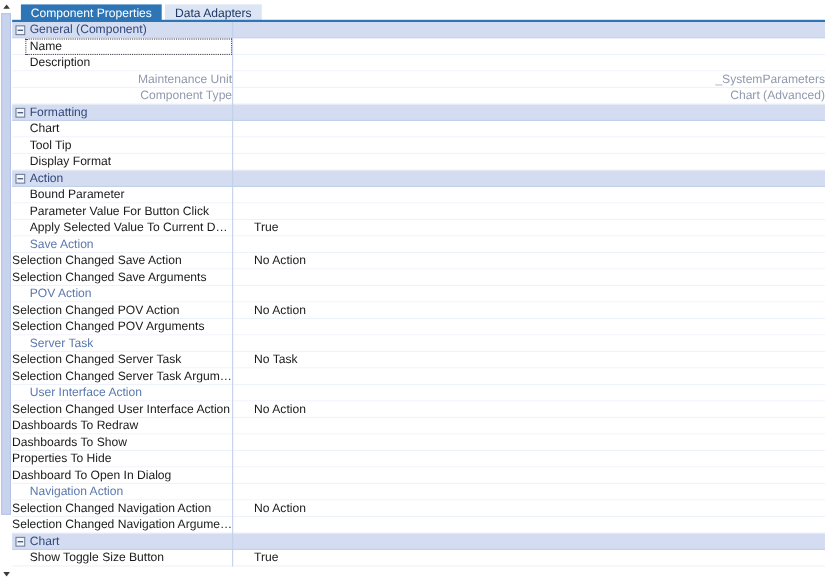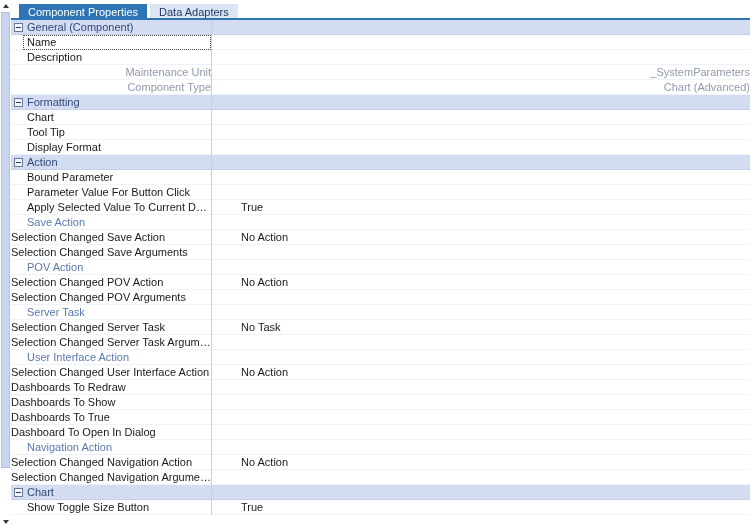--- a/index.html
+++ b/index.html
@@ -205,21 +205,20 @@
   .indent1 { padding-left: 16px; }
   .indent2 { }
 
   .value {
     flex: 1 1 auto;
     padding-left: 20px;
     font-size: 11px;
     color: #1a1a1a;
     overflow: hidden;
     text-overflow: ellipsis;
-    margin-left: 10px;
   }
 
   
   .row.focused .label-wrap {
     position: absolute;
     left: 12px;
     top: 0;
     width: 188px;
     height: 15px;
     border: 1px dotted #4a4a4a;
@@ -354,21 +353,21 @@
         </div>
         <div class="row prop">
           <span class="label indent2">Dashboards To Redraw</span>
           <span class="value"></span>
         </div>
         <div class="row prop">
           <span class="label indent2">Dashboards To Show</span>
           <span class="value"></span>
         </div>
         <div class="row prop">
-          <span class="label indent2">Dashboards To True</span>
+          <span class="label indent2">Properties To Hide</span>
           <span class="value"></span>
         </div>
         <div class="row prop">
           <span class="label indent2">Dashboard To Open In Dialog</span>
           <span class="value"></span>
         </div>
         <div class="row subgroup">
           <span class="label indent1">Navigation Action</span>
           <span class="value"></span>
         </div>

